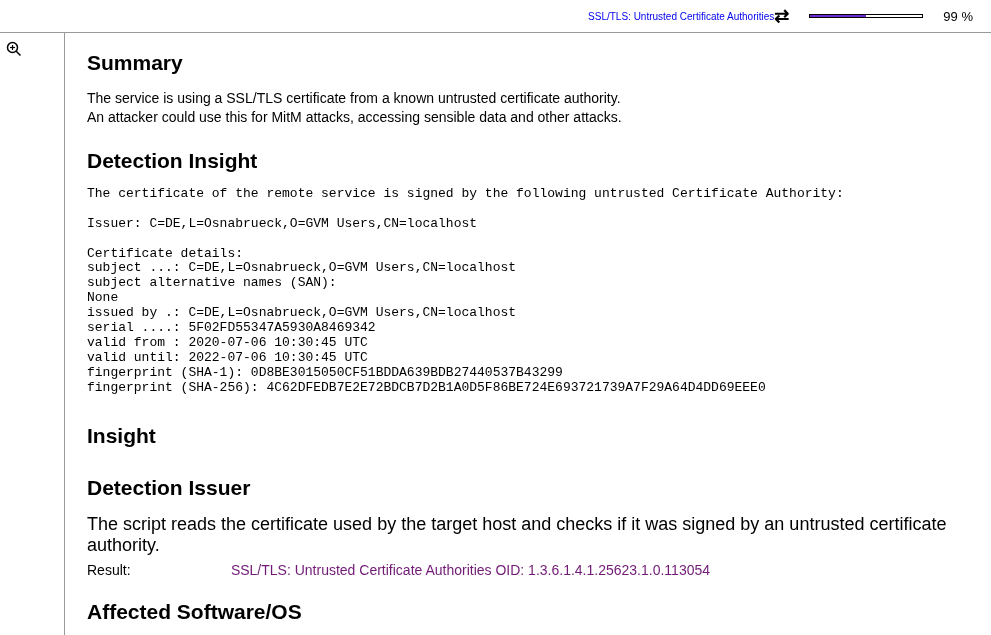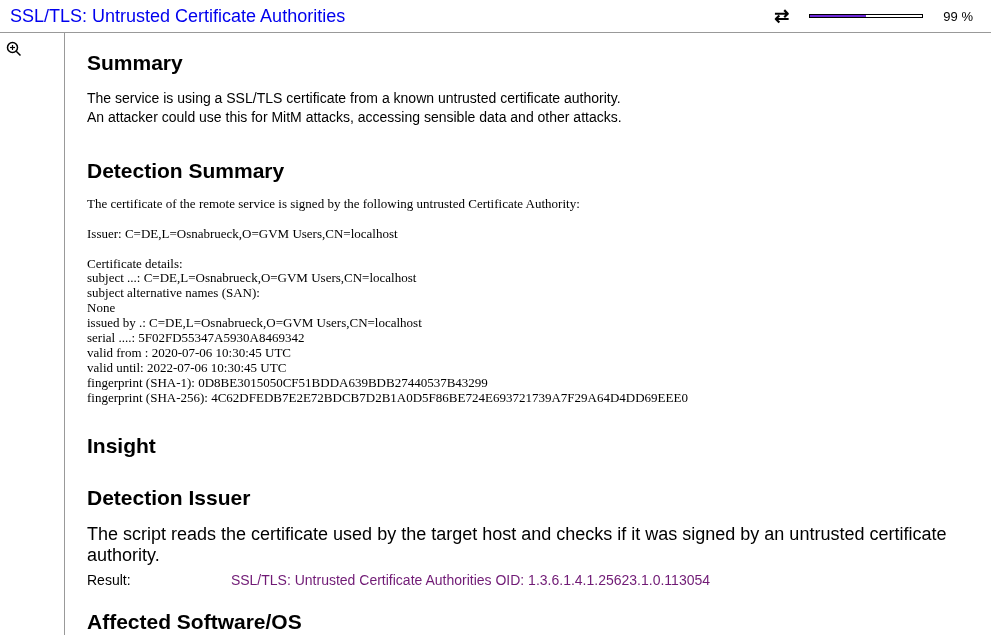--- a/index.html
+++ b/index.html
@@ -15,22 +15,23 @@
       width: 991px;
     }
     .header-bar {
       display: flex;
       align-items: center;
       padding: 5px 10px;
       border-bottom: 1px solid #999;
     }
     .header-title {
       color: #0000EE;
-      font-size: 18px;
+      font-size: 10px;
       flex: 1;
+      text-align: right;
     }
     .header-right {
       display: flex;
       align-items: center;
       gap: 20px;
     }
     .swap-icon {
       font-size: 18px;
       font-weight: bold;
     }
@@ -89,24 +90,24 @@
     h2 {
       font-family: Verdana, Geneva, sans-serif;
       font-size: 21px;
       font-weight: bold;
       margin-bottom: 14px;
       margin-top: 4px;
     }
     .summary-text {
       font-size: 14px;
       line-height: 1.35;
-      margin-bottom: 32px;
+      margin-bottom: 22px;
     }
     .detection-pre {
-      font-family: Liberation Serif, serif;
+      font-family: Liberation Mono, monospace;
       font-size: 13px;
       white-space: pre;
       line-height: 1.15;
       margin-top: 12px;
       margin-bottom: 28px;
     }
     .detection-method-text {
       font-size: 18px;
       margin-bottom: 6px;
     }
@@ -155,21 +156,21 @@
   </div>
 
   <div class="content">
 
     <h2>Summary</h2>
     <div class="summary-text">
       <div>The service is using a SSL/TLS certificate from a known untrusted certificate authority.</div>
       <div>An attacker could use this for MitM attacks, accessing sensible data and other attacks.</div>
     </div>
 
-    <h2>Detection Summary</h2>
+    <h2>Detection Insight</h2>
     <div class="detection-pre">The certificate of the remote service is signed by the following untrusted Certificate Authority:
 
 Issuer: C=DE,L=Osnabrueck,O=GVM Users,CN=localhost
 
 Certificate details:
 subject ...: C=DE,L=Osnabrueck,O=GVM Users,CN=localhost
 subject alternative names (SAN):
 None
 issued by .: C=DE,L=Osnabrueck,O=GVM Users,CN=localhost
 serial ....: 5F02FD55347A5930A8469342

